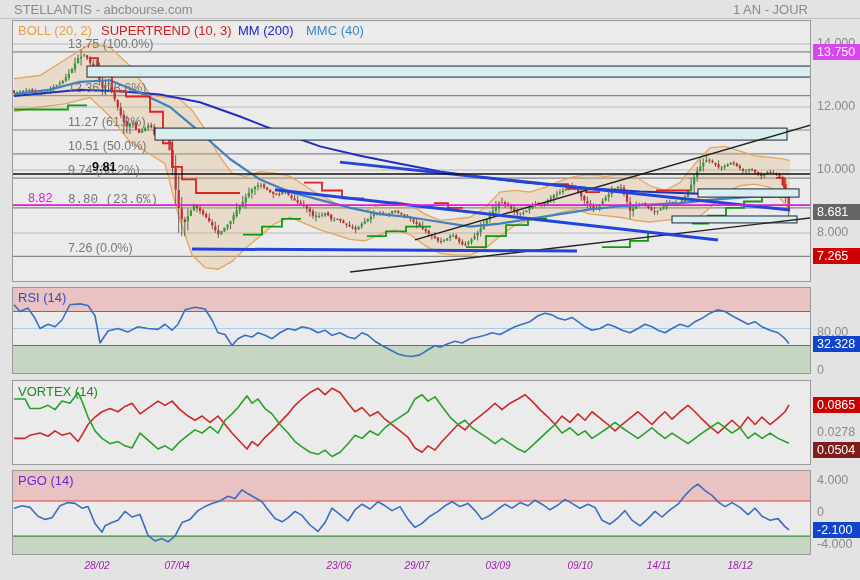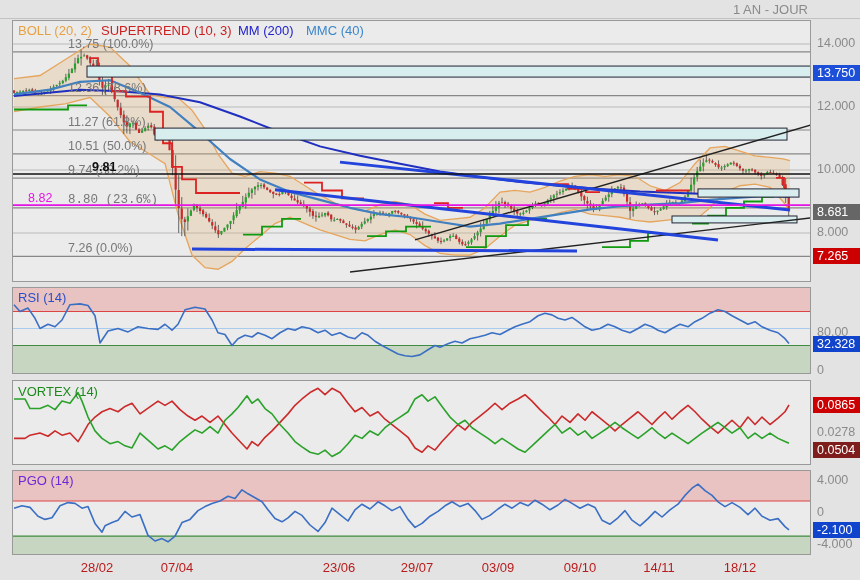--- a/index.html
+++ b/index.html
@@ -13,28 +13,29 @@
   #panel-rsi{top:287px;height:87px;}
   #panel-vtx{top:380px;height:85px;}
   #panel-pgo{top:470px;height:85px;}
   #gfx{position:absolute;left:0;top:0;pointer-events:none;}
   .leg{position:absolute;top:23px;font-size:13px;white-space:nowrap;}
   .ptitle{position:absolute;font-size:13px;white-space:nowrap;}
   .fiblbl{position:absolute;font-size:12.5px;color:#777;white-space:nowrap;}
   .badge{position:absolute;left:813px;width:47px;height:16px;line-height:16px;
          font-size:12.5px;color:#fff;padding-left:4px;box-sizing:border-box;white-space:nowrap;}
   .axlbl{position:absolute;left:817px;font-size:12.5px;color:#8a8a8a;white-space:nowrap;}
-  .datelbl{position:absolute;top:560px;font-size:13px;color:#b91c1c;transform:translateX(-50%);}
+  .datelbl{position:absolute;top:560px;font-size:10px;color:#a21caf;transform:translateX(-50%);font-style:italic;}
   .mark981{position:absolute;font-size:12.5px;font-weight:bold;color:#111;}
   .mark882{position:absolute;font-size:12.5px;color:#e515e5;}
 </style>
 </head>
 <body>
 
 <div id="app">
+  <span class="hdr-title">STELLANTIS - abcbourse.com</span>
   <span class="hdr-tf">1 AN - JOUR</span>
   <div class="hdr-sep"></div>
 
   <div class="panel" id="panel-main"></div>
   <div class="panel" id="panel-rsi"></div>
   <div class="panel" id="panel-vtx"></div>
   <div class="panel" id="panel-pgo"></div>
 
   <svg id="gfx" width="860" height="580">
       <defs>
@@ -634,21 +635,21 @@
       <div class="axlbl" style="top: 225px;">8.000</div>
       <div class="fiblbl" style="left: 68px; top: 36.875px;">13.75  (100.0%)</div>
       <div class="fiblbl" style="left: 68px; top: 80.66px;">12.36  (78.6%)</div>
       <div class="fiblbl" style="left: 68px; top: 114.995px;">11.27  (61.8%)</div>
       <div class="fiblbl" style="left: 68px; top: 138.935px;">10.51  (50.0%)</div>
       <div class="fiblbl" style="left: 68px; top: 163.19px;">9.74  (38.2%)</div>
       <div class="fiblbl" style="left: 68px; top: 192.8px; font-family: Liberation Mono, monospace;">8.80  (23.6%)</div>
       <div class="fiblbl" style="left: 68px; top: 241.31px;">7.26  (0.0%)</div>
       <div class="mark981" style="left: 92px; top: 159.985px;">9.81</div>
       <div class="mark882" style="left: 28px; top: 191.17px;">8.82</div>
-      <div class="badge" style="top: 43.875px; background: #1d4ed8; margin-top: 21px;">13.750</div>
+      <div class="badge" style="top: 43.875px; background: #d946ef;">13.750</div>
       <div class="badge" style="top: 203.549px; background: rgb(102, 102, 102);">8.681</div>
       <div class="badge" style="top: 248.153px; background: rgb(204, 0, 0);">7.265</div>
       <div class="leg" style="left: 18px; color: rgb(232, 160, 64);">BOLL (20, 2)</div>
       <div class="leg" style="left: 101px; color: rgb(204, 32, 32);">SUPERTREND (10, 3)</div>
       <div class="leg" style="left: 238px; color: rgb(34, 34, 204);">MM (200)</div>
       <div class="leg" style="left: 306px; color: rgb(59, 135, 204);">MMC (40)</div>
       <div class="axlbl" style="top: 295px; margin-top: 30px;">80.00</div>
       <div class="axlbl" style="top: 363px;">0</div>
       <div class="badge" style="top: 335.521px; background: rgb(17, 68, 204);">32.328</div>
       <div class="axlbl" style="top: 425.05px;">0.0278</div>

